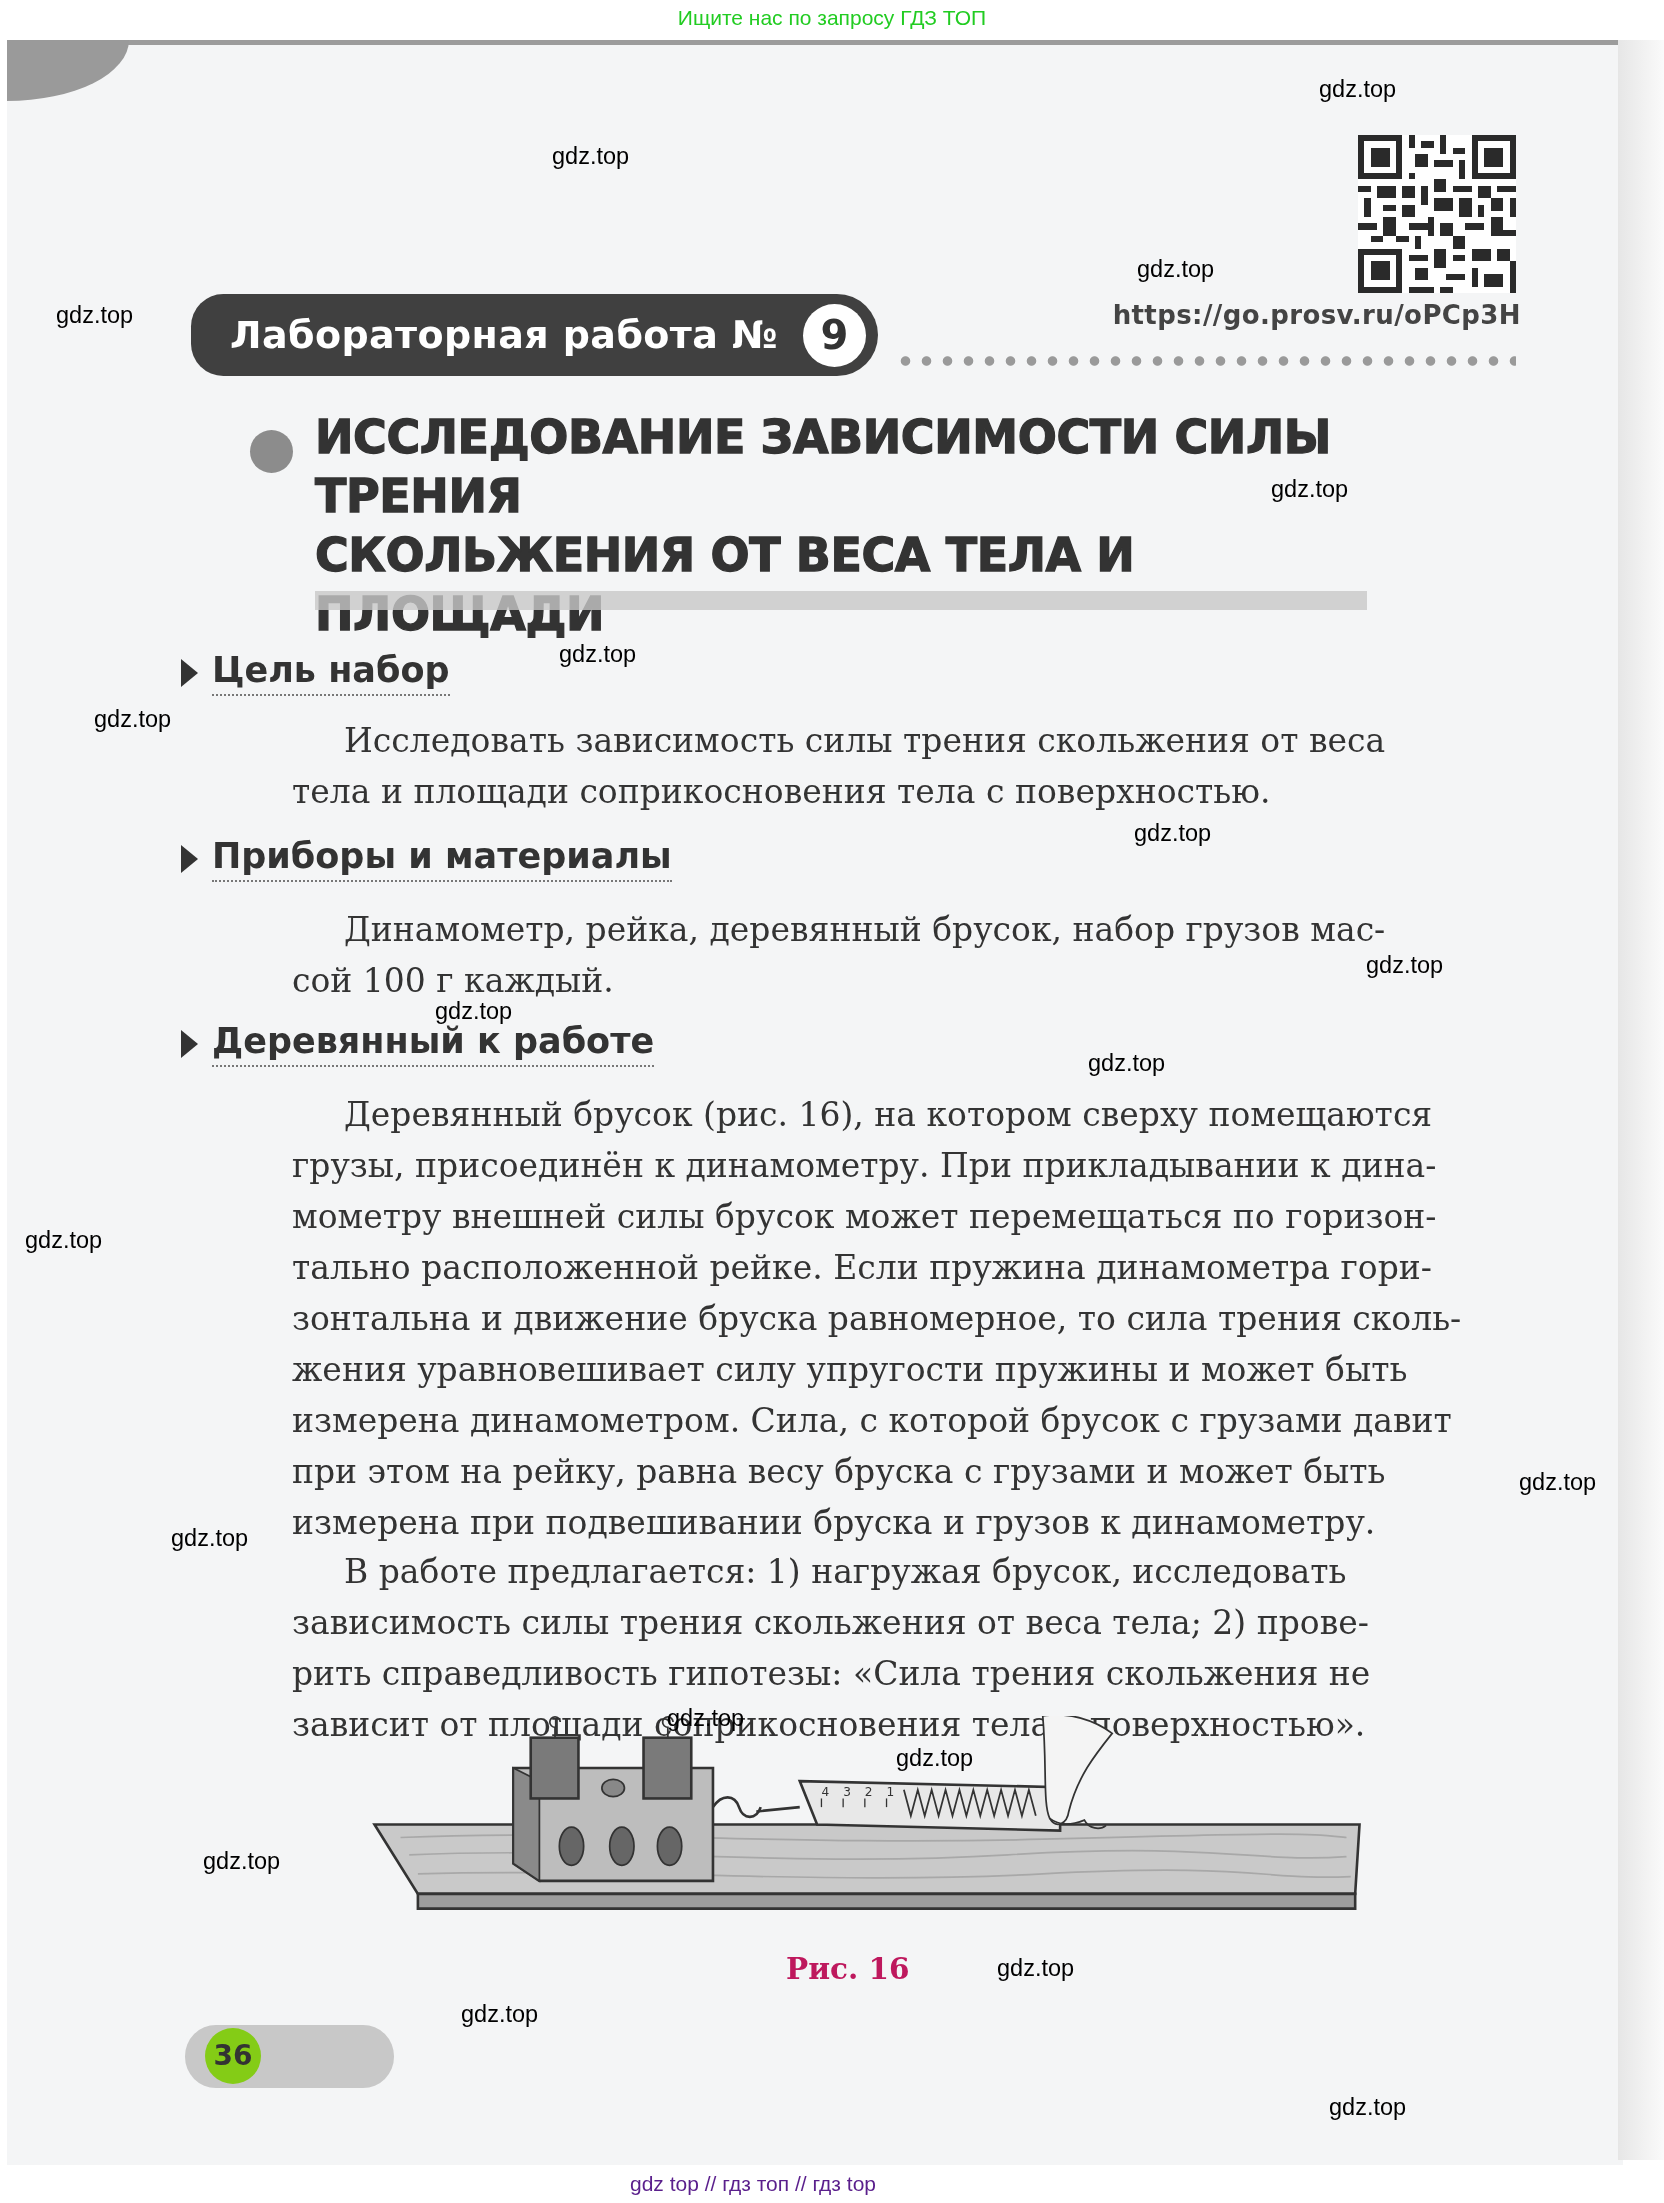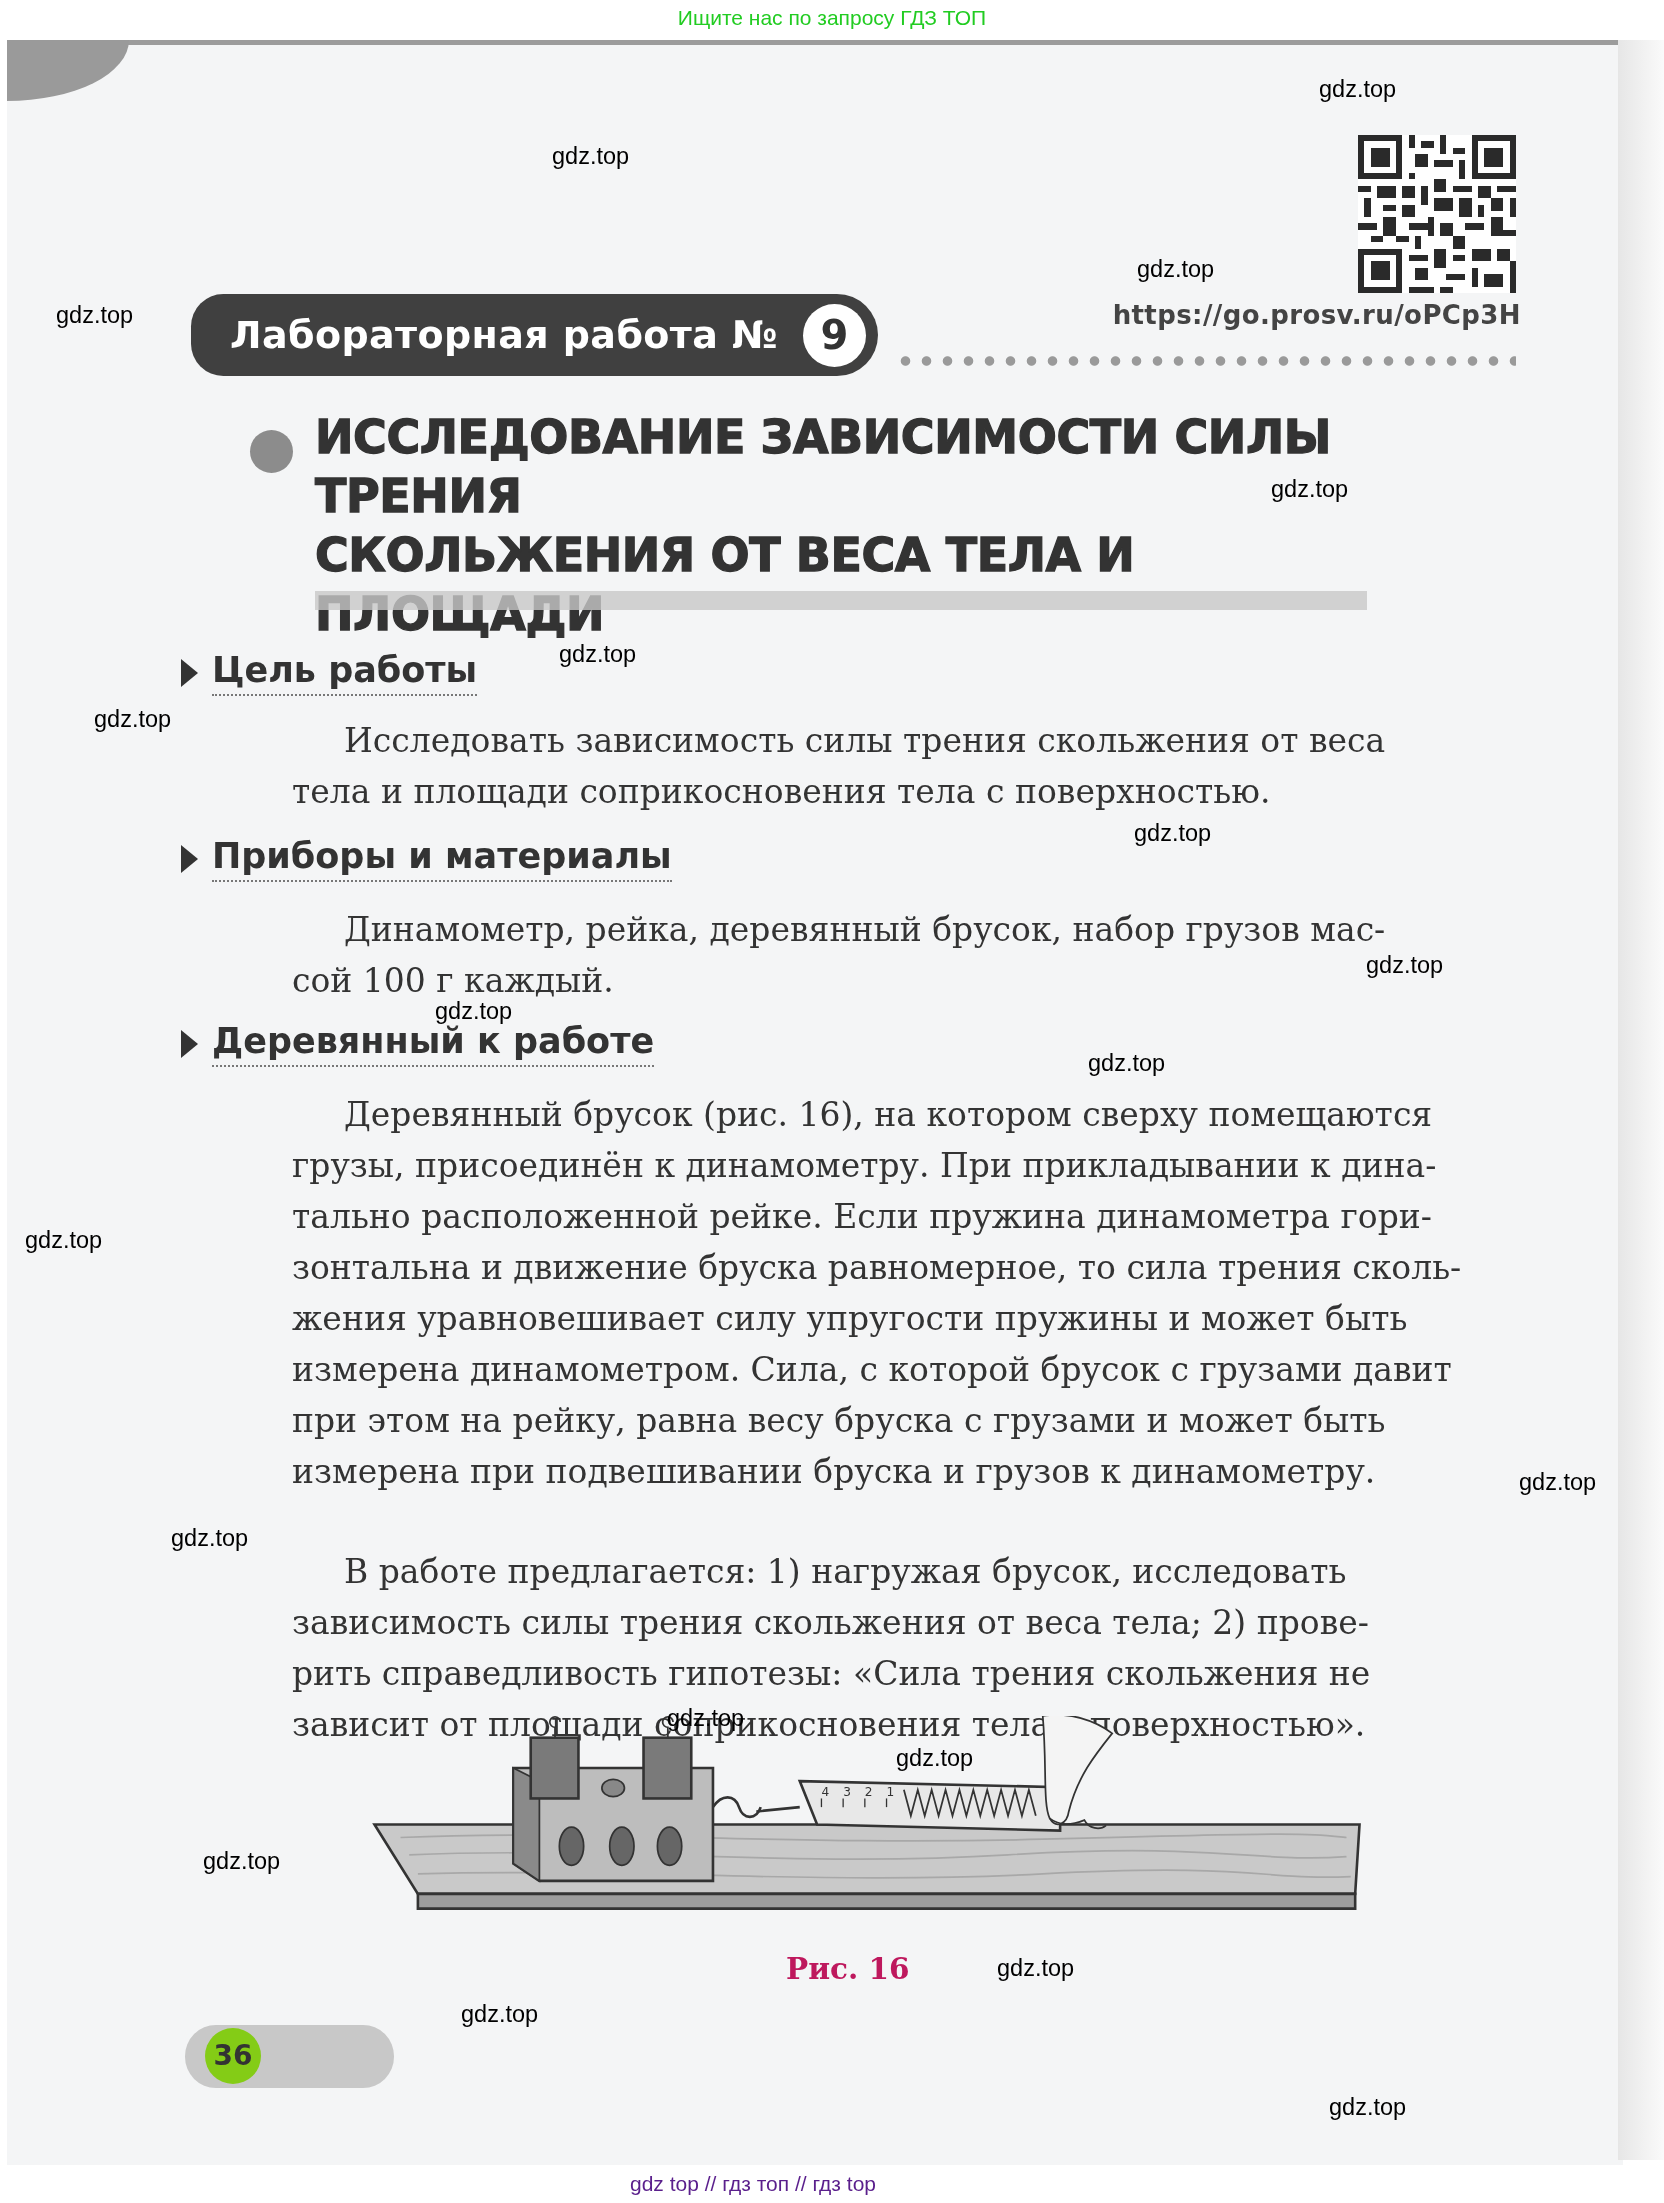--- a/index.html
+++ b/index.html
@@ -136,21 +136,21 @@
 
 <div class="abs title-bullet"></div>
 <div class="abs title">
   <div>Исследование зависимости силы трения</div>
   <div>скольжения от веса тела и площади</div>
 </div>
 <div class="abs title-band"></div>
 
 <div class="abs sec" style="left:181px;top:650px;">
   <span class="sec-arrow"></span>
-  <span class="sec-label">Цель работы</span>
+  <span class="sec-label">Цель набор</span>
 </div>
 <div class="abs para" style="left:252px;top:715px;width:1264px;">
   <p style="text-indent:52px;">Исследовать зависимость силы трения скольжения от веса</p>
 </div>
 <div class="abs para" style="left:252px;top:766px;width:1264px;">
   <p>тела и площади соприкосновения тела с поверхностью.</p>
 </div>
 
 <div class="abs sec" style="left:181px;top:836px;">
   <span class="sec-arrow"></span>
@@ -161,20 +161,21 @@
   <p>сой 100 г каждый.</p>
 </div>
 
 <div class="abs sec" style="left:181px;top:1021px;">
   <span class="sec-arrow"></span>
   <span class="sec-label">Деревянный к работе</span>
 </div>
 <div class="abs para" style="left:252px;top:1089px;width:1264px;">
   <p style="text-indent:52px;">Деревянный брусок (рис. 16), на котором сверху помещаются</p>
   <p>грузы, присоединён к динамометру. При прикладывании к дина-</p>
+  <p>мометру внешней силы брусок может перемещаться по горизон-</p>
   <p>тально расположенной рейке. Если пружина динамометра гори-</p>
   <p>зонтальна и движение бруска равномерное, то сила трения сколь-</p>
   <p>жения уравновешивает силу упругости пружины и может быть</p>
   <p>измерена динамометром. Сила, с которой брусок с грузами давит</p>
   <p>при этом на рейку, равна весу бруска с грузами и может быть</p>
   <p>измерена при подвешивании бруска и грузов к динамометру.</p>
 </div>
 <div class="abs para" style="left:252px;top:1546px;width:1264px;">
   <p style="text-indent:52px;">В работе предлагается: 1) нагружая брусок, исследовать</p>
   <p>зависимость силы трения скольжения от веса тела; 2) прове-</p>

